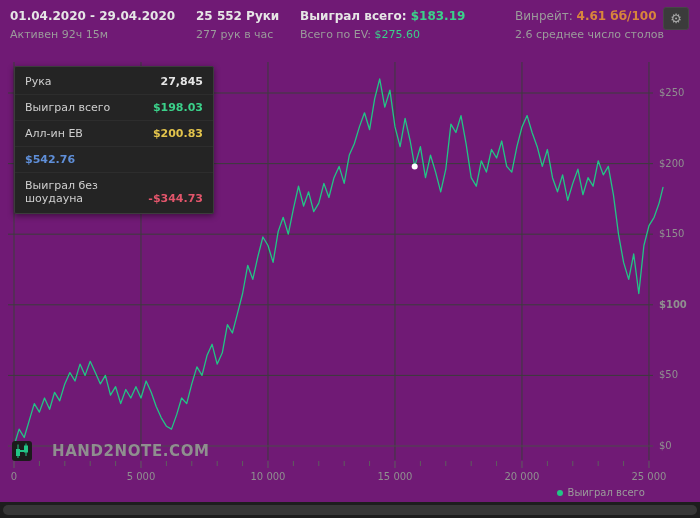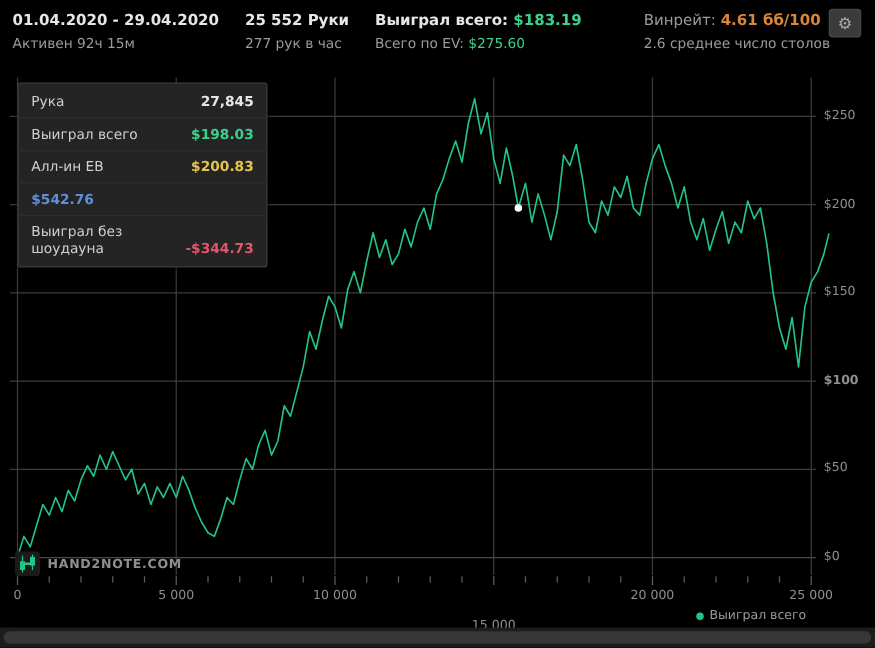--- a/index.html
+++ b/index.html
@@ -1,18 +1,18 @@
 <!DOCTYPE html>
 <html><head>
 <meta charset="utf-8">
 <style>
   html,body{margin:0;padding:0;background:#222;}
   .app{
     position:relative;width:700px;height:518px;overflow:hidden;
-    background:#000000;
+    background:#701a75;
     font-family:"DejaVu Sans","Liberation Sans",sans-serif;
     -webkit-font-smoothing:antialiased;
   }
   svg#chart-svg{position:absolute;left:0;top:0;z-index:1;}
   
   .header{position:absolute;left:0;top:0;width:700px;height:54px;z-index:5;}
   .hcol{position:absolute;top:9px;}
   .h-main{font-size:12px;font-weight:bold;color:#e6e6e6;line-height:15px;white-space:nowrap;}
   .h-sub{font-size:11px;color:#9b9b9b;line-height:15px;margin-top:3px;white-space:nowrap;}
   .val-green{color:#3bd18a;}
@@ -42,21 +42,21 @@
   .y-tick{
     position:absolute;left:659px;width:40px;font-size:10px;color:#8f8f8f;
     text-align:left;z-index:4;
   }
   .x-tick{
     position:absolute;top:471px;width:60px;margin-left:-30px;font-size:10px;
     color:#8f8f8f;text-align:center;z-index:4;
   }
   
   .logo{position:absolute;left:12px;top:441px;display:flex;align-items:center;z-index:5;}
-  .logo-text{font-size:10px;font-weight:bold;color:#8f8f8f;letter-spacing:.6px;margin-left:6px;}
+  .logo-text{font-size:15px;font-weight:bold;color:#8f8f8f;letter-spacing:.6px;margin-left:20px;}
   
   .legend{position:absolute;right:55px;top:487px;display:flex;align-items:center;z-index:5;}
   .legend-dot{width:6px;height:6px;border-radius:50%;background:#22c586;margin-right:5px;}
   .legend-label{font-size:10px;color:#9b9b9b;}
   
   .scroll{
     position:absolute;left:0;bottom:0;width:700px;height:16px;background:#1d1d1d;z-index:5;
   }
   .scroll-thumb{
     position:absolute;left:3px;right:3px;top:3px;height:10px;
@@ -169,21 +169,21 @@
       <div class="y-tick" style="top: 369.4px;">$50</div>
       <div class="y-tick" style="top: 298.8px; font-weight: bold;">$100</div>
       <div class="y-tick" style="top: 228.2px;">$150</div>
       <div class="y-tick" style="top: 157.6px;">$200</div>
       <div class="y-tick" style="top: 87px;">$250</div>
     </div>
   <div id="x-axis">
       <div class="x-tick" style="left: 14px;">0</div>
       <div class="x-tick" style="left: 140.996px;">5 000</div>
       <div class="x-tick" style="left: 267.992px;">10 000</div>
-      <div class="x-tick" style="left: 394.988px; margin-top: 24px;">15 000</div>
+      <div class="x-tick" style="left: 394.988px;">15 000</div>
       <div class="x-tick" style="left: 521.984px;">20 000</div>
       <div class="x-tick" style="left: 648.98px;">25 000</div>
     </div>
 
   <div class="logo">
     <svg width="20" height="20">
       <rect x="0" y="0" width="20" height="20" rx="3" fill="#1b1b1b"></rect>
       <line x1="6" y1="3.5" x2="6" y2="17" stroke="#22c586" stroke-width="1"></line>
       <rect x="4" y="8" width="4" height="7" fill="#22c586"></rect>
       <line x1="14" y1="2.5" x2="14" y2="15" stroke="#22c586" stroke-width="1"></line>

